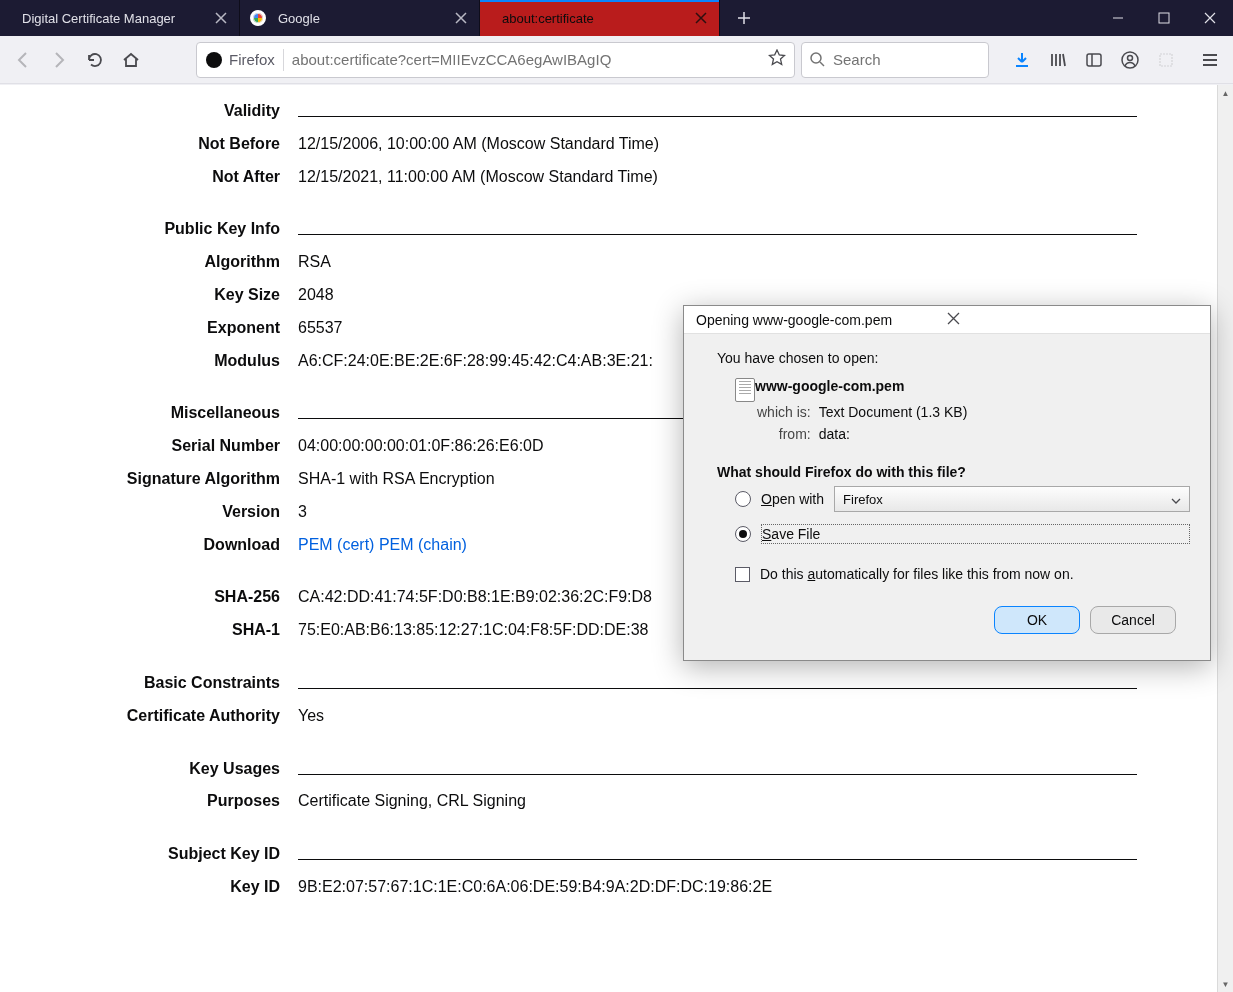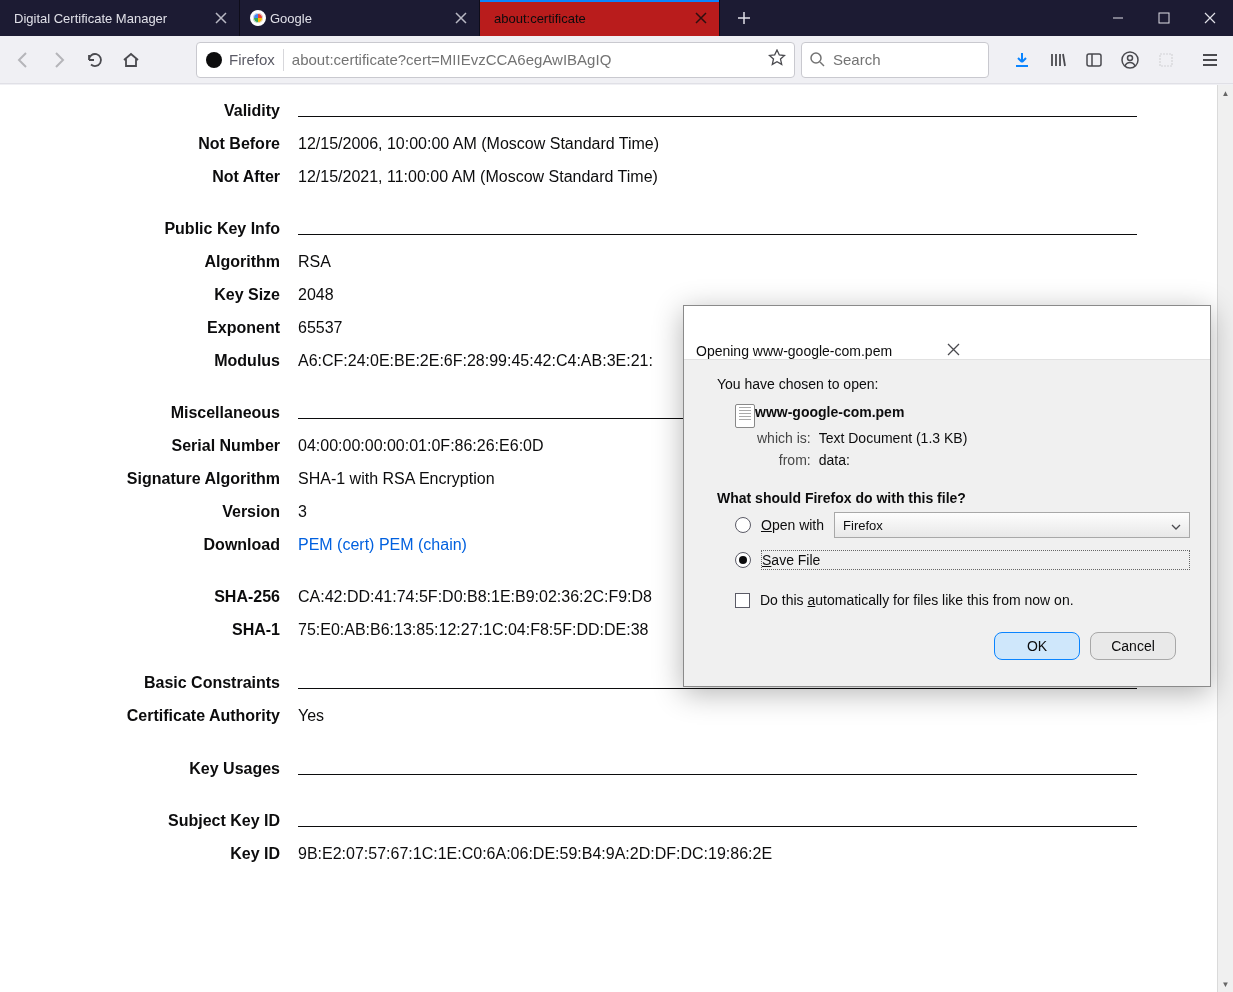--- a/index.html
+++ b/index.html
@@ -1,21 +1,21 @@
 <!DOCTYPE html>
 <html><head>
 <meta charset="utf-8">
 <style>
 *{box-sizing:border-box;margin:0;padding:0}
 body{font-family:"Segoe UI",Arial,sans-serif;font-size:13px;background:#f0f0f4;width:1233px;height:992px;overflow:hidden;position:relative}
 .titlebar{height:36px;background:#1c1b33;display:flex;align-items:stretch}
 .tab{display:flex;align-items:center;padding:0 10px;color:#e0e0e8;position:relative;min-width:240px;border-right:1px solid #0e0d1a}
 .tab.active{background:#b91c1c;color:#0c0c0d}
 .tab.topline::before{content:"";position:absolute;top:0;left:0;right:0;height:2px;background:#0a84ff}
-.tab-text{flex:1;margin:0 4px;white-space:nowrap;overflow:hidden}
+.tab-text{flex:1;margin:0 12px;white-space:nowrap;overflow:hidden}
 .tab-close{width:16px;height:16px;display:flex;align-items:center;justify-content:center;opacity:.8}
 .newtab{width:36px;display:flex;align-items:center;justify-content:center;color:#e0e0e8;margin-left:6px}
 .winctl{margin-left:auto;display:flex}
 .winbtn{width:46px;display:flex;align-items:center;justify-content:center;color:#e0e0e8}
 .toolbar{height:48px;background:#f0f0f4;display:flex;align-items:center;padding:0 6px;gap:2px;border-bottom:1px solid #e0e0e6}
 .tbtn{width:34px;height:34px;border-radius:4px;display:flex;align-items:center;justify-content:center;color:#4a4a4f}
 .tbtn.dis{opacity:.35}
 .urlbar{flex:1;height:36px;background:#fff;border:1px solid #c9c9cf;border-radius:4px;display:flex;align-items:center;padding:0 8px;gap:8px;margin:0 4px}
 .identity{display:flex;align-items:center;gap:6px;color:#5b5b66;font-size:15px}
 .sep{width:1px;height:22px;background:#d7d7db}
@@ -26,21 +26,21 @@
 .content{position:absolute;top:85px;bottom:0;left:0;right:16px;background:#fff;overflow:hidden;padding:10px 80px 0 80px;color:#0c0c0d}
 .scrollbar{position:absolute;top:85px;right:0;bottom:0;width:16px;background:#f0f0f0;border-left:1px solid #dadada}
 .scrollbar .up,.scrollbar .down{height:16px;display:flex;align-items:center;justify-content:center;font-size:8px;color:#666}
 .scrollbar .down{position:absolute;bottom:0;left:0;right:0}
 .row{display:flex;font-size:16px;line-height:1.3;padding:6px 0}
 .lbl{width:218px;text-align:right;font-weight:700;padding-right:18px}
 .val{flex:1;color:#0c0c0d}
 .hdr .val{border-bottom:1px solid #0c0c0d;height:12px;margin-top:4px}
 .link{color:#0060df}
 .dialog{position:absolute;left:683px;top:305px;width:528px;background:#f0f0f0;border:1px solid #8a8a8a;box-shadow:0 6px 28px rgba(0,0,0,.3);font-size:14px;color:#0c0c0d}
-.dlg-title{height:54px;display:flex;align-items:flex-end;padding:0 12px;background:#fff;border-bottom:1px solid #e1e1e1}
+.dlg-title{height:28px;display:flex;align-items:center;padding:0 12px;background:#fff;border-bottom:1px solid #e1e1e1}
 .dlg-title span{flex:1}
 .dlg-body{padding:16px 20px 12px 33px}
 .filebox{display:flex;margin:12px 0 4px 18px}
 .fileicon{width:20px;height:24px;border:1px solid #888;background:#fff;position:relative;border-radius:2px}
 .fileicon::after{content:"";position:absolute;top:2px;left:3px;right:3px;height:1px;background:#aaa;box-shadow:0 3px 0 #aaa,0 6px 0 #aaa,0 9px 0 #aaa,0 12px 0 #aaa}
 .filemeta td:first-child{text-align:right;padding-right:6px;color:#464646}
 .filemeta td{padding:2px 0}
 .optrow{display:flex;align-items:center;gap:10px;padding:6px 0 6px 18px}
 .radio{width:16px;height:16px;border:1px solid #5b5b66;border-radius:50%;position:relative;background:#fff}
 .radio.on::after{content:"";position:absolute;top:3px;left:3px;right:3px;bottom:3px;border-radius:50%;background:#0c0c0d}
@@ -260,20 +260,24 @@
     </div>
   <div class="row">
       <div class="lbl">Certificate Authority</div>
       <div class="val">Yes</div>
     </div>
   <div style="height:20px"></div>
   <div class="row hdr">
       <div class="lbl">Key Usages</div>
       <div class="val"></div>
     </div>
+  <div class="row">
+      <div class="lbl">Purposes</div>
+      <div class="val">Certificate Signing, CRL Signing</div>
+    </div>
   <div style="height:20px"></div>
   <div class="row hdr">
       <div class="lbl">Subject Key ID</div>
       <div class="val"></div>
     </div>
   <div class="row">
       <div class="lbl">Key ID</div>
       <div class="val">9B:E2:07:57:67:1C:1E:C0:6A:06:DE:59:B4:9A:2D:DF:DC:19:86:2E</div>
     </div>
 </div>

